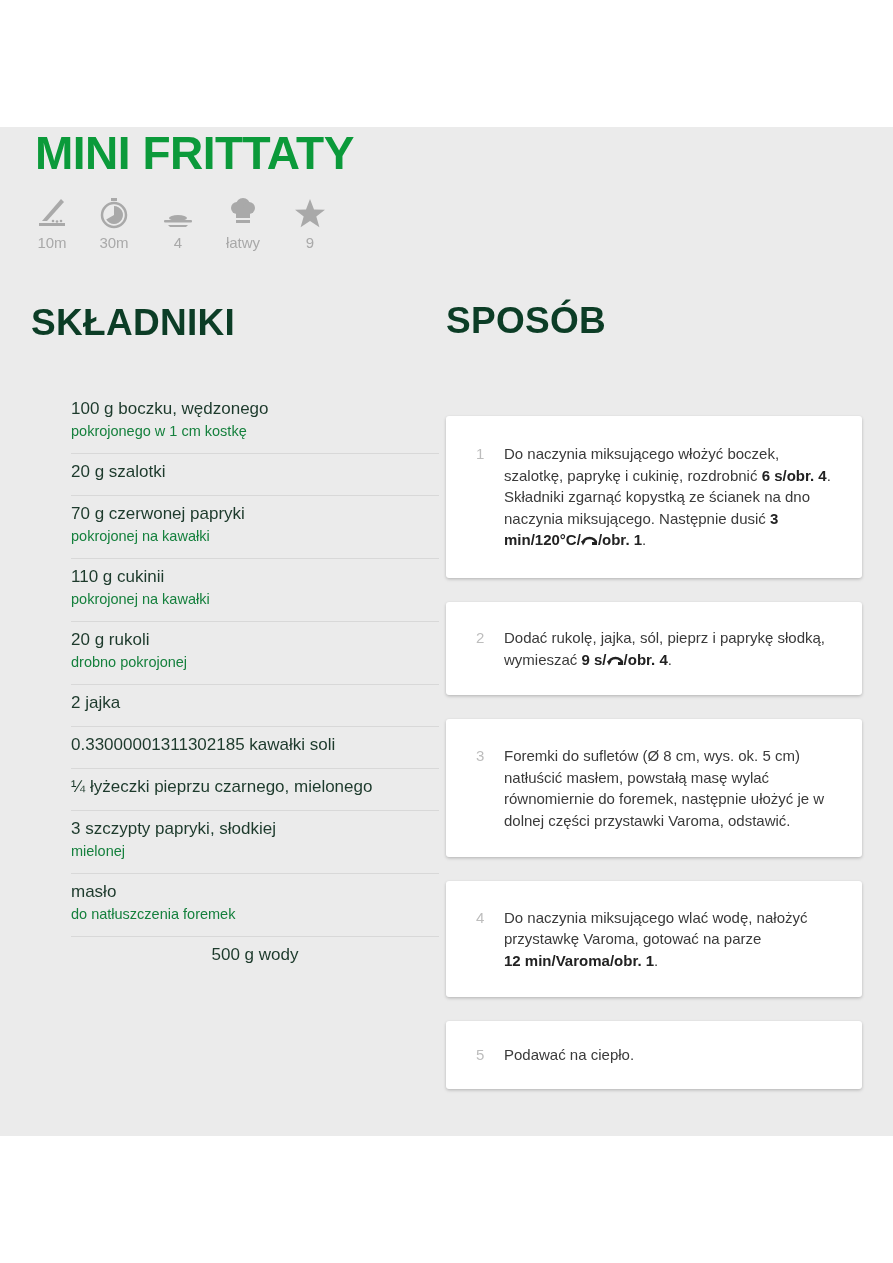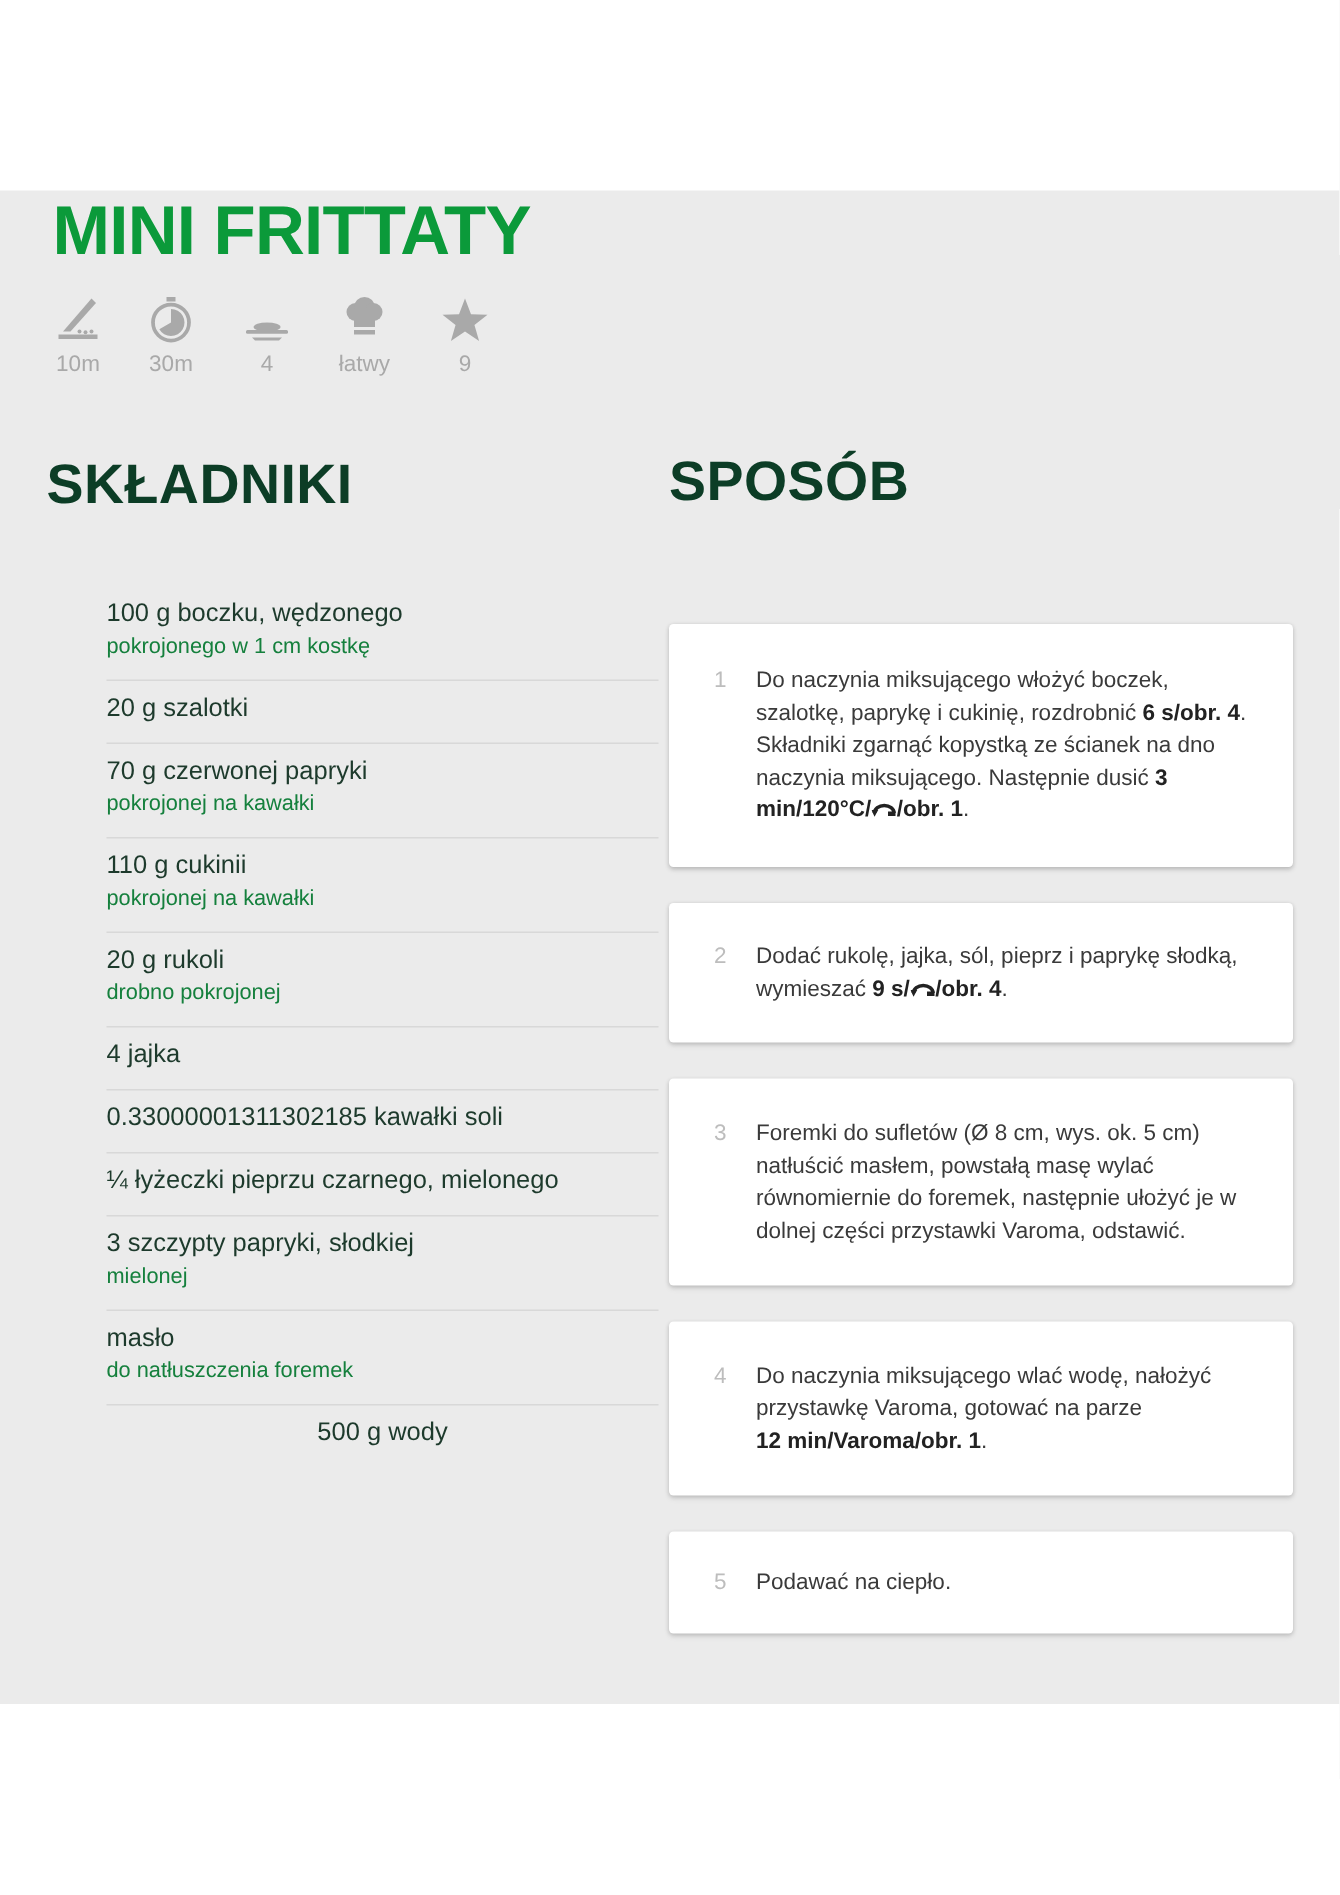--- a/index.html
+++ b/index.html
@@ -126,21 +126,21 @@
     </li>
     <li class="ing">
       <span class="main">110 g cukinii</span>
       <span class="note">pokrojonej na kawałki</span>
     </li>
     <li class="ing">
       <span class="main">20 g rukoli</span>
       <span class="note">drobno pokrojonej</span>
     </li>
     <li class="ing">
-      <span class="main">4 jajka</span>
+      <span class="main">2 jajka</span>
     </li>
     <li class="ing">
       <span class="main">0.33000001311302185 kawałki soli</span>
     </li>
     <li class="ing">
       <span class="main">¼ łyżeczki pieprzu czarnego, mielonego</span>
     </li>
     <li class="ing">
       <span class="main">3 szczypty papryki, słodkiej</span>
       <span class="note">mielonej</span>

